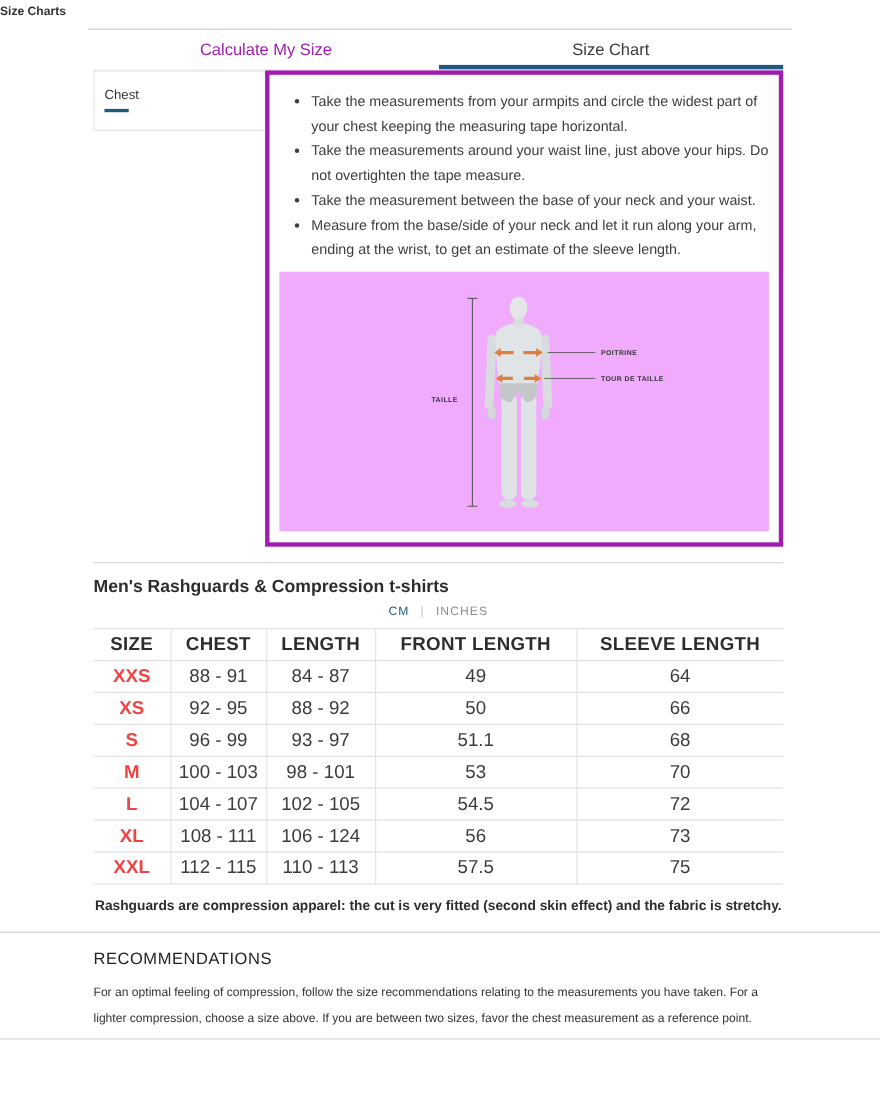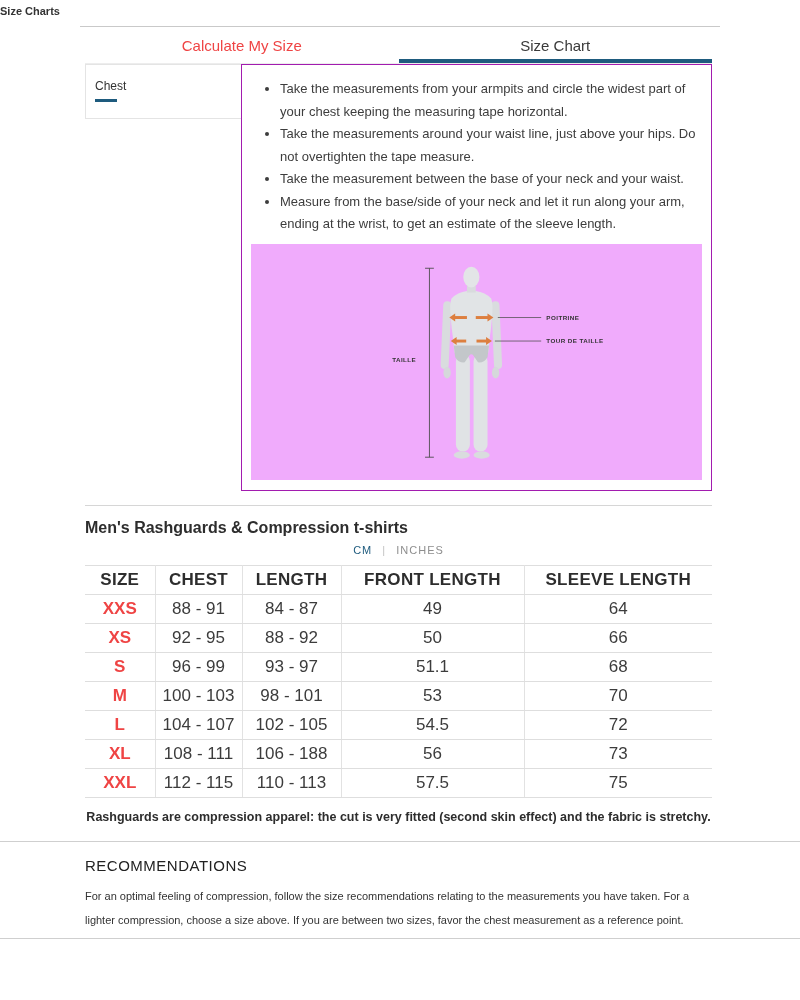--- a/index.html
+++ b/index.html
@@ -10,29 +10,29 @@
     background:#fff; color:#3c3c3c;
     font-family:"Liberation Sans", sans-serif;
     position:relative;
   }
   .page-title { text-align:left; font-size:11px; font-weight:700; color:#333; padding:5px 0 9px; }
   .top-rule { border-top:1px solid #c9c9c9; margin:0 80px; }
   .content { margin:0 88px 0 85px; }
 
   
   .tabs { display:flex; border-bottom:1px solid #ededed; }
-  .tab { flex:1; text-align:center; font-size:15px; color:#ef4444; padding:10px 0 9px; cursor:pointer; }
+  .tab { flex:1; text-align:center; font-size:15px; color:#a21caf; padding:10px 0 9px; cursor:pointer; }
   .tab.active { color:#3a3a3a; border-bottom:4px solid var(--accent); padding-bottom:5px; }
 
   
   .panel-row { display:flex; align-items:flex-start; }
   .side-nav { flex:0 0 157px; width:157px; border:1px solid #e4e4e4; height:55px; }
   .side-item { padding:14px 0 0 9px; font-size:12px; color:#333; cursor:pointer; }
   .side-underline { display:block; width:22px; height:3px; background:var(--accent); margin-top:6px; }
-  .detail-panel { flex:1; border:1px solid #a21caf; margin-left:-1px; padding-bottom:10px; }
+  .detail-panel { flex:1; border:4px solid #a21caf; margin-left:-1px; padding-bottom:10px; }
   .bullets { margin:13px 6px 8px 12px; padding-left:26px; }
   .bullets li { font-size:13px; line-height:22.5px; color:#3d3d3d; }
 
   .figure-box { margin:0 9px; height:236px; background:#f0abfc; }
   .figure-box svg { width:100%; height:100%; display:block; }
   .arrow-line { stroke:var(--arrow); stroke-width:4; }
   .arrow-head { fill:var(--arrow); }
   .pointer-line { stroke:#4a4a4a; stroke-width:1; }
   .measure-line { stroke:#4a4a4a; stroke-width:1.2; }
   .diagram-label { font-size:8.5px; font-weight:700; fill:#333; letter-spacing:0.6px; }
@@ -197,21 +197,21 @@
         <tr>
           <td>L</td>
           <td>104 - 107</td>
           <td>102 - 105</td>
           <td>54.5</td>
           <td>72</td>
         </tr>
         <tr>
           <td>XL</td>
           <td>108 - 111</td>
-          <td>106 - 188</td>
+          <td>106 - 124</td>
           <td>56</td>
           <td>73</td>
         </tr>
         <tr>
           <td>XXL</td>
           <td>112 - 115</td>
           <td>110 - 113</td>
           <td>57.5</td>
           <td>75</td>
         </tr>

